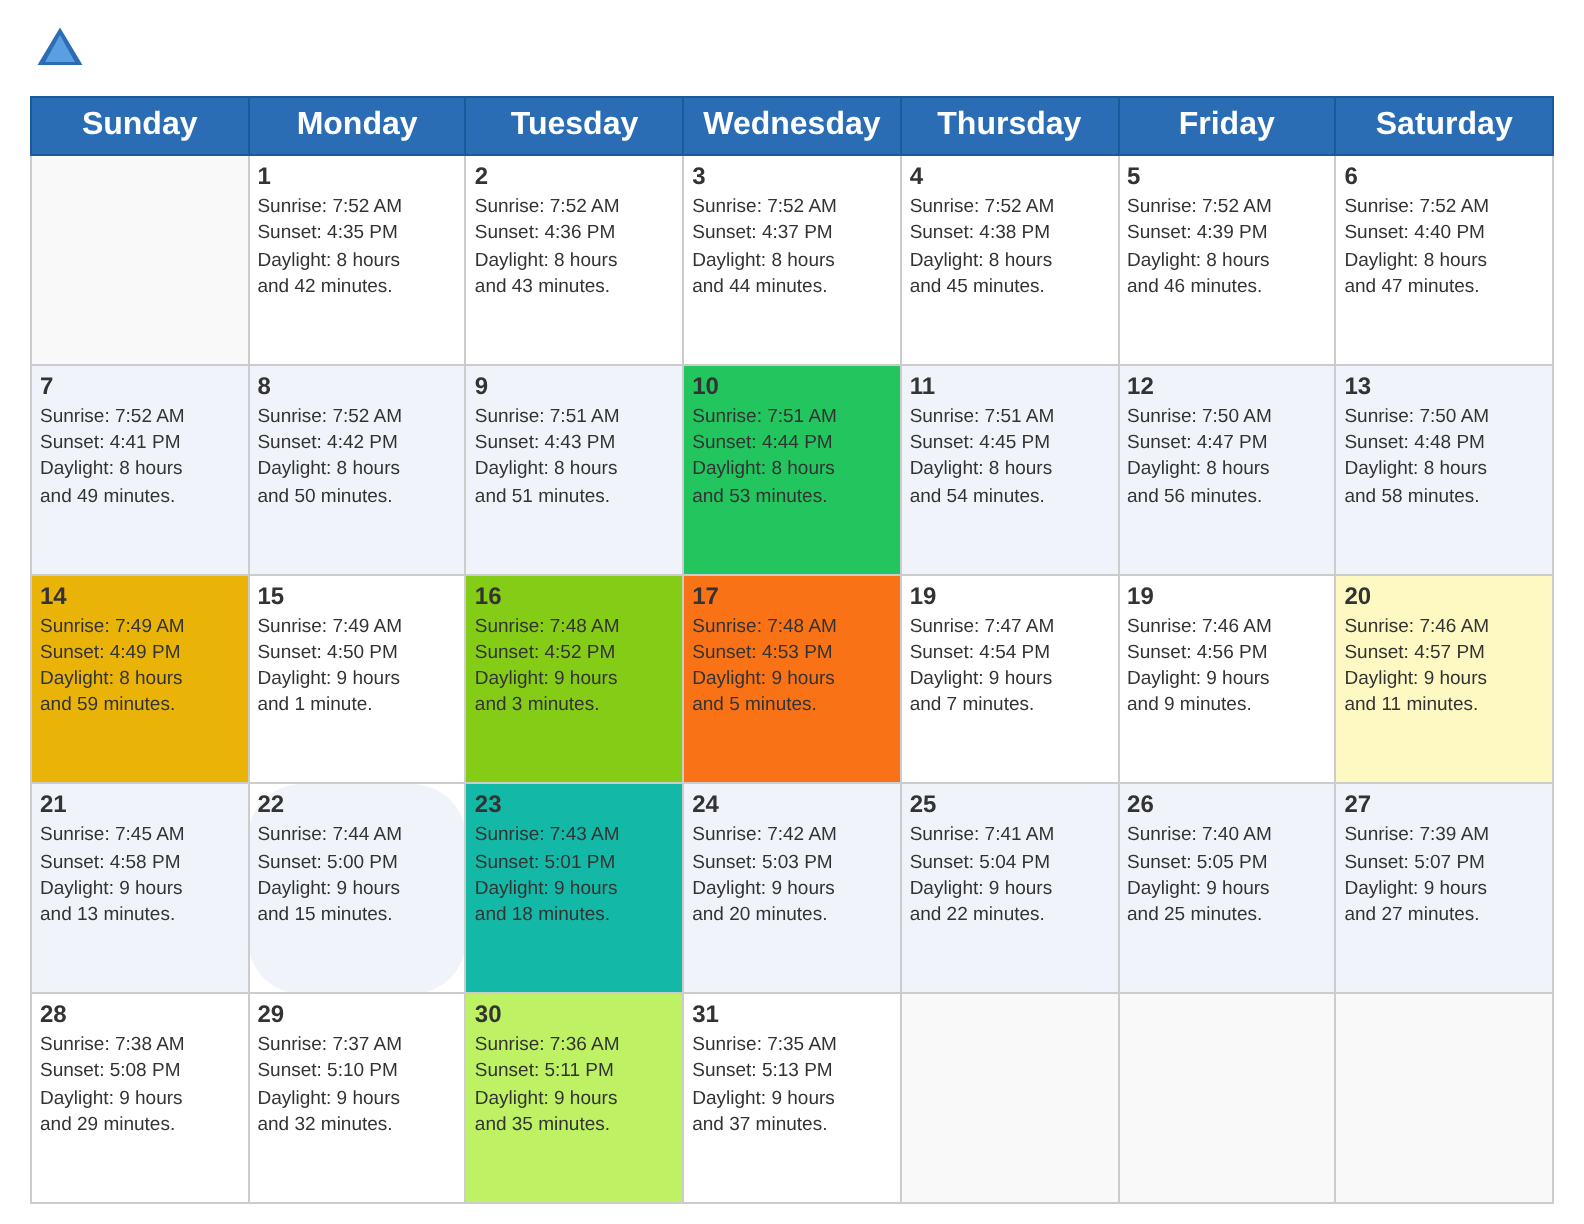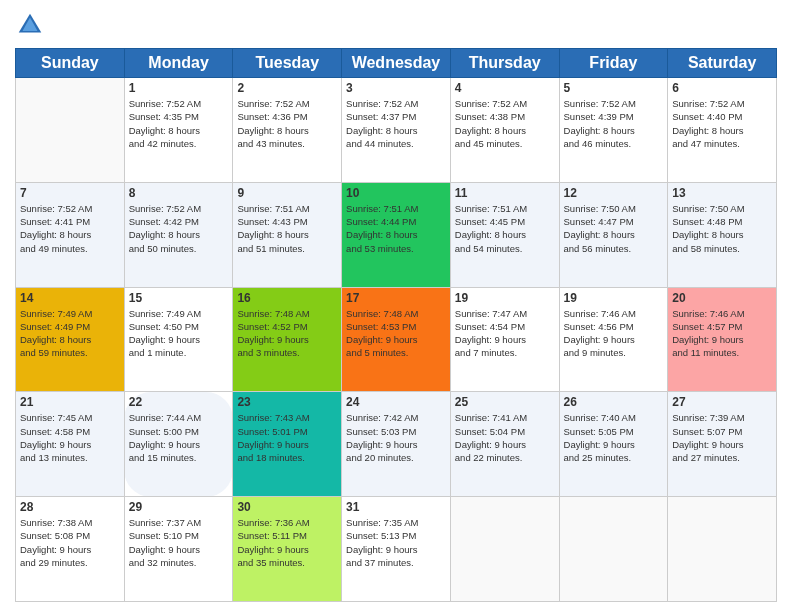--- a/index.html
+++ b/index.html
@@ -216,21 +216,21 @@
             <div class="day-info">Sunrise: 7:48 AM<br>Sunset: 4:53 PM<br>Daylight: 9 hours<br>and 5 minutes.</div>
           </td>
           <td style="background: rgb(255, 255, 255);">
             <span class="day-num">19</span>
             <div class="day-info">Sunrise: 7:47 AM<br>Sunset: 4:54 PM<br>Daylight: 9 hours<br>and 7 minutes.</div>
           </td>
           <td style="background: rgb(255, 255, 255);">
             <span class="day-num">19</span>
             <div class="day-info">Sunrise: 7:46 AM<br>Sunset: 4:56 PM<br>Daylight: 9 hours<br>and 9 minutes.</div>
           </td>
-          <td style="background: #fca5a5;">
+          <td style="background: #fef9c3;">
             <span class="day-num">20</span>
             <div class="day-info">Sunrise: 7:46 AM<br>Sunset: 4:57 PM<br>Daylight: 9 hours<br>and 11 minutes.</div>
           </td>
         </tr>
         <tr>
           <td style="background: rgb(240, 244, 250);">
             <span class="day-num">21</span>
             <div class="day-info">Sunrise: 7:45 AM<br>Sunset: 4:58 PM<br>Daylight: 9 hours<br>and 13 minutes.</div>
           </td>
           <td style="background: rgb(240, 244, 250); border-radius: 27px;">

